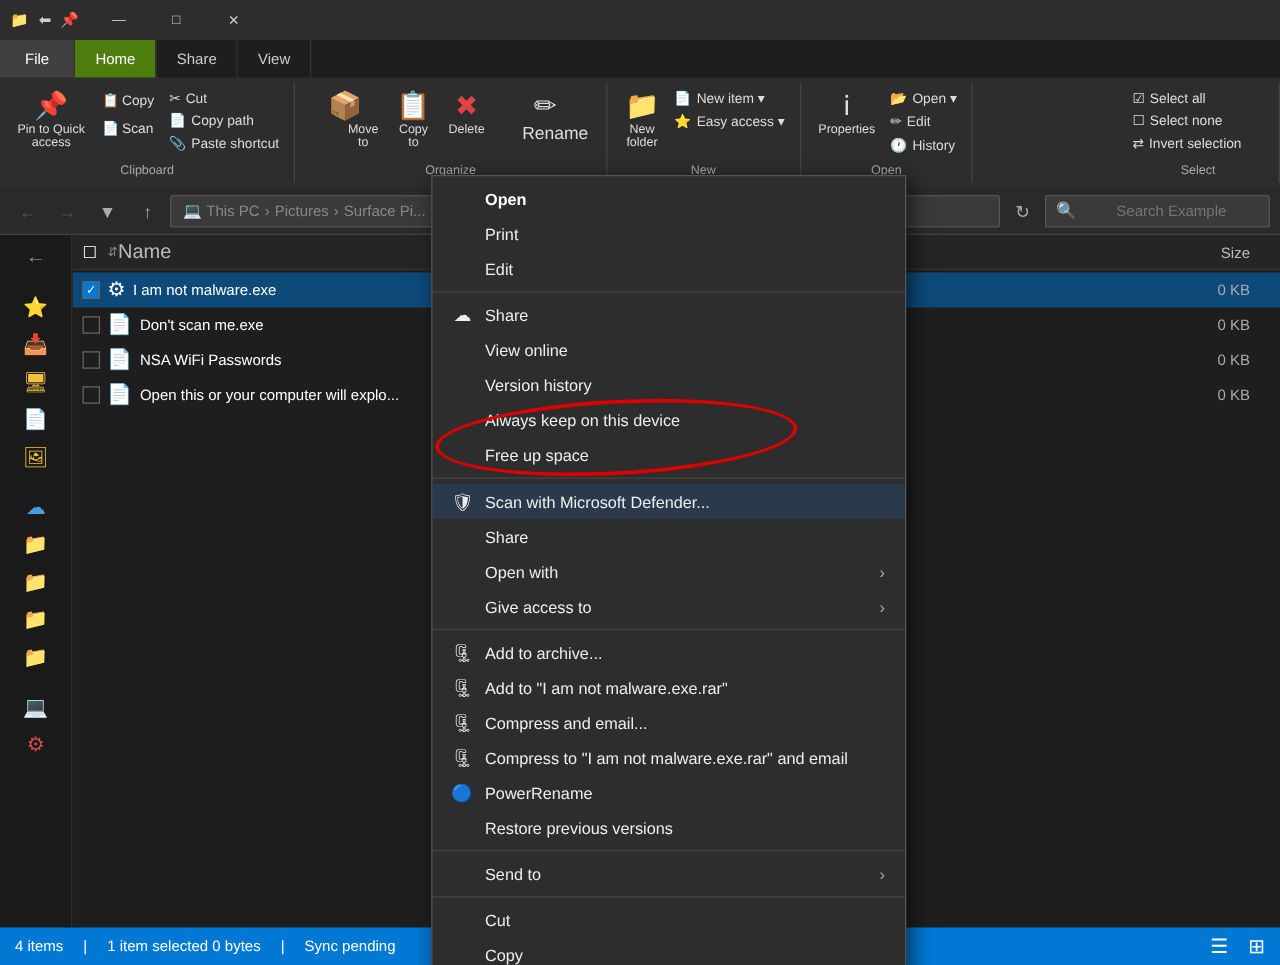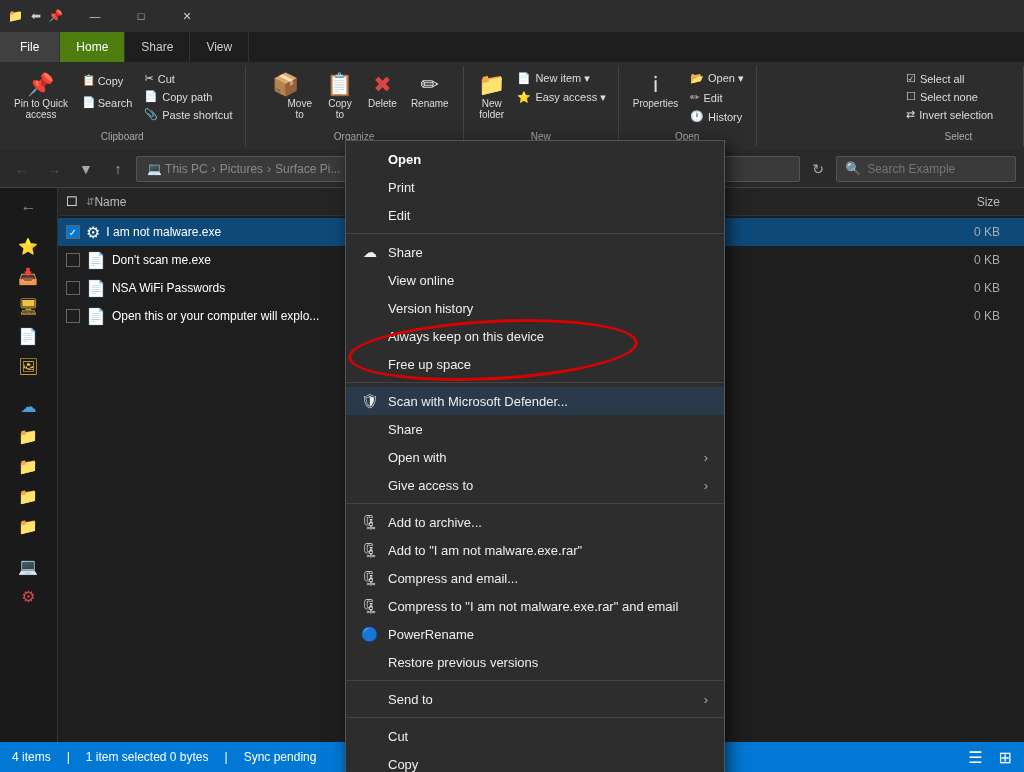--- a/index.html
+++ b/index.html
@@ -150,20 +150,21 @@
       gap: 6px;
       border-radius: 2px;
     }
     .search-box input {
       background: transparent;
       border: none;
       outline: none;
       color: #ddd;
       font-size: 12px;
       width: 100%;
+      text-align: center;
     }
 
     
     .sidebar {
       width: 58px;
       background: #1a1a1a;
       border-right: 1px solid #333;
       display: flex;
       flex-direction: column;
       gap: 2px;
@@ -193,21 +194,21 @@
     }
     .file-list-header {
       display: flex;
       height: 28px;
       background: #252525;
       border-bottom: 1px solid #333;
       align-items: center;
       padding: 0 8px;
     }
     .file-col-check { width: 20px; }
-    .file-col-name { flex: 1; font-size: 12px; color: #bbb; }
+    .file-col-name { flex: 1; font-size: 16px; color: #bbb; }
     .file-col-size { width: 100px; font-size: 12px; color: #bbb; text-align: right; padding-right: 16px; }
     .file-items { padding: 2px 0; }
     .file-item {
       display: flex;
       align-items: center;
       height: 28px;
       padding: 0 8px;
       cursor: pointer;
       gap: 6px;
     }
@@ -310,21 +311,21 @@
         <span style="white-space:pre;font-size:10px;">Pin to Quick
 access</span>
       </div>
       <div style="display:flex;flex-direction:column;gap:1px;">
         <div class="ribbon-btn" style="flex-direction:row;min-width:unset;">
           <span>📋</span>
           <span>Copy</span>
         </div>
         <div class="ribbon-btn" style="flex-direction:row;min-width:unset;">
           <span>📄</span>
-          <span>Search</span>
+          <span>Scan</span>
         </div>
       </div>
       <div style="display:flex;flex-direction:column;gap:1px;font-size:11px;color:#ccc;justify-content:center;">
         <div class="ribbon-btn-small">✂ <span>Cut</span></div>
         <div class="ribbon-btn-small">📄 <span>Copy path</span></div>
         <div class="ribbon-btn-small">📎 <span>Paste shortcut</span></div>
       </div>
     </div>
     <div class="ribbon-group-label">Clipboard</div>
   </div>
@@ -338,21 +339,21 @@
       <div class="ribbon-btn">
         <span class="btn-icon">📋</span>
         <span style="font-size:10px;">Copy<br>to</span>
       </div>
       <div class="ribbon-btn">
         <span class="btn-icon" style="color:#d44;">✖</span>
         <span style="font-size:10px;">Delete</span>
       </div>
       <div class="ribbon-btn">
         <span class="btn-icon">✏</span>
-        <span style="font-size:10px;">Rename</span>
+        <span style="font-size:14px;margin-left:16px;">Rename</span>
       </div>
     </div>
     <div class="ribbon-group-label">Organize</div>
   </div>
 
   <div class="ribbon-group new-group">
     <div class="ribbon-group-items">
       <div class="ribbon-btn">
         <span class="btn-icon">📁</span>
         <span style="font-size:10px;">New<br>folder</span>

